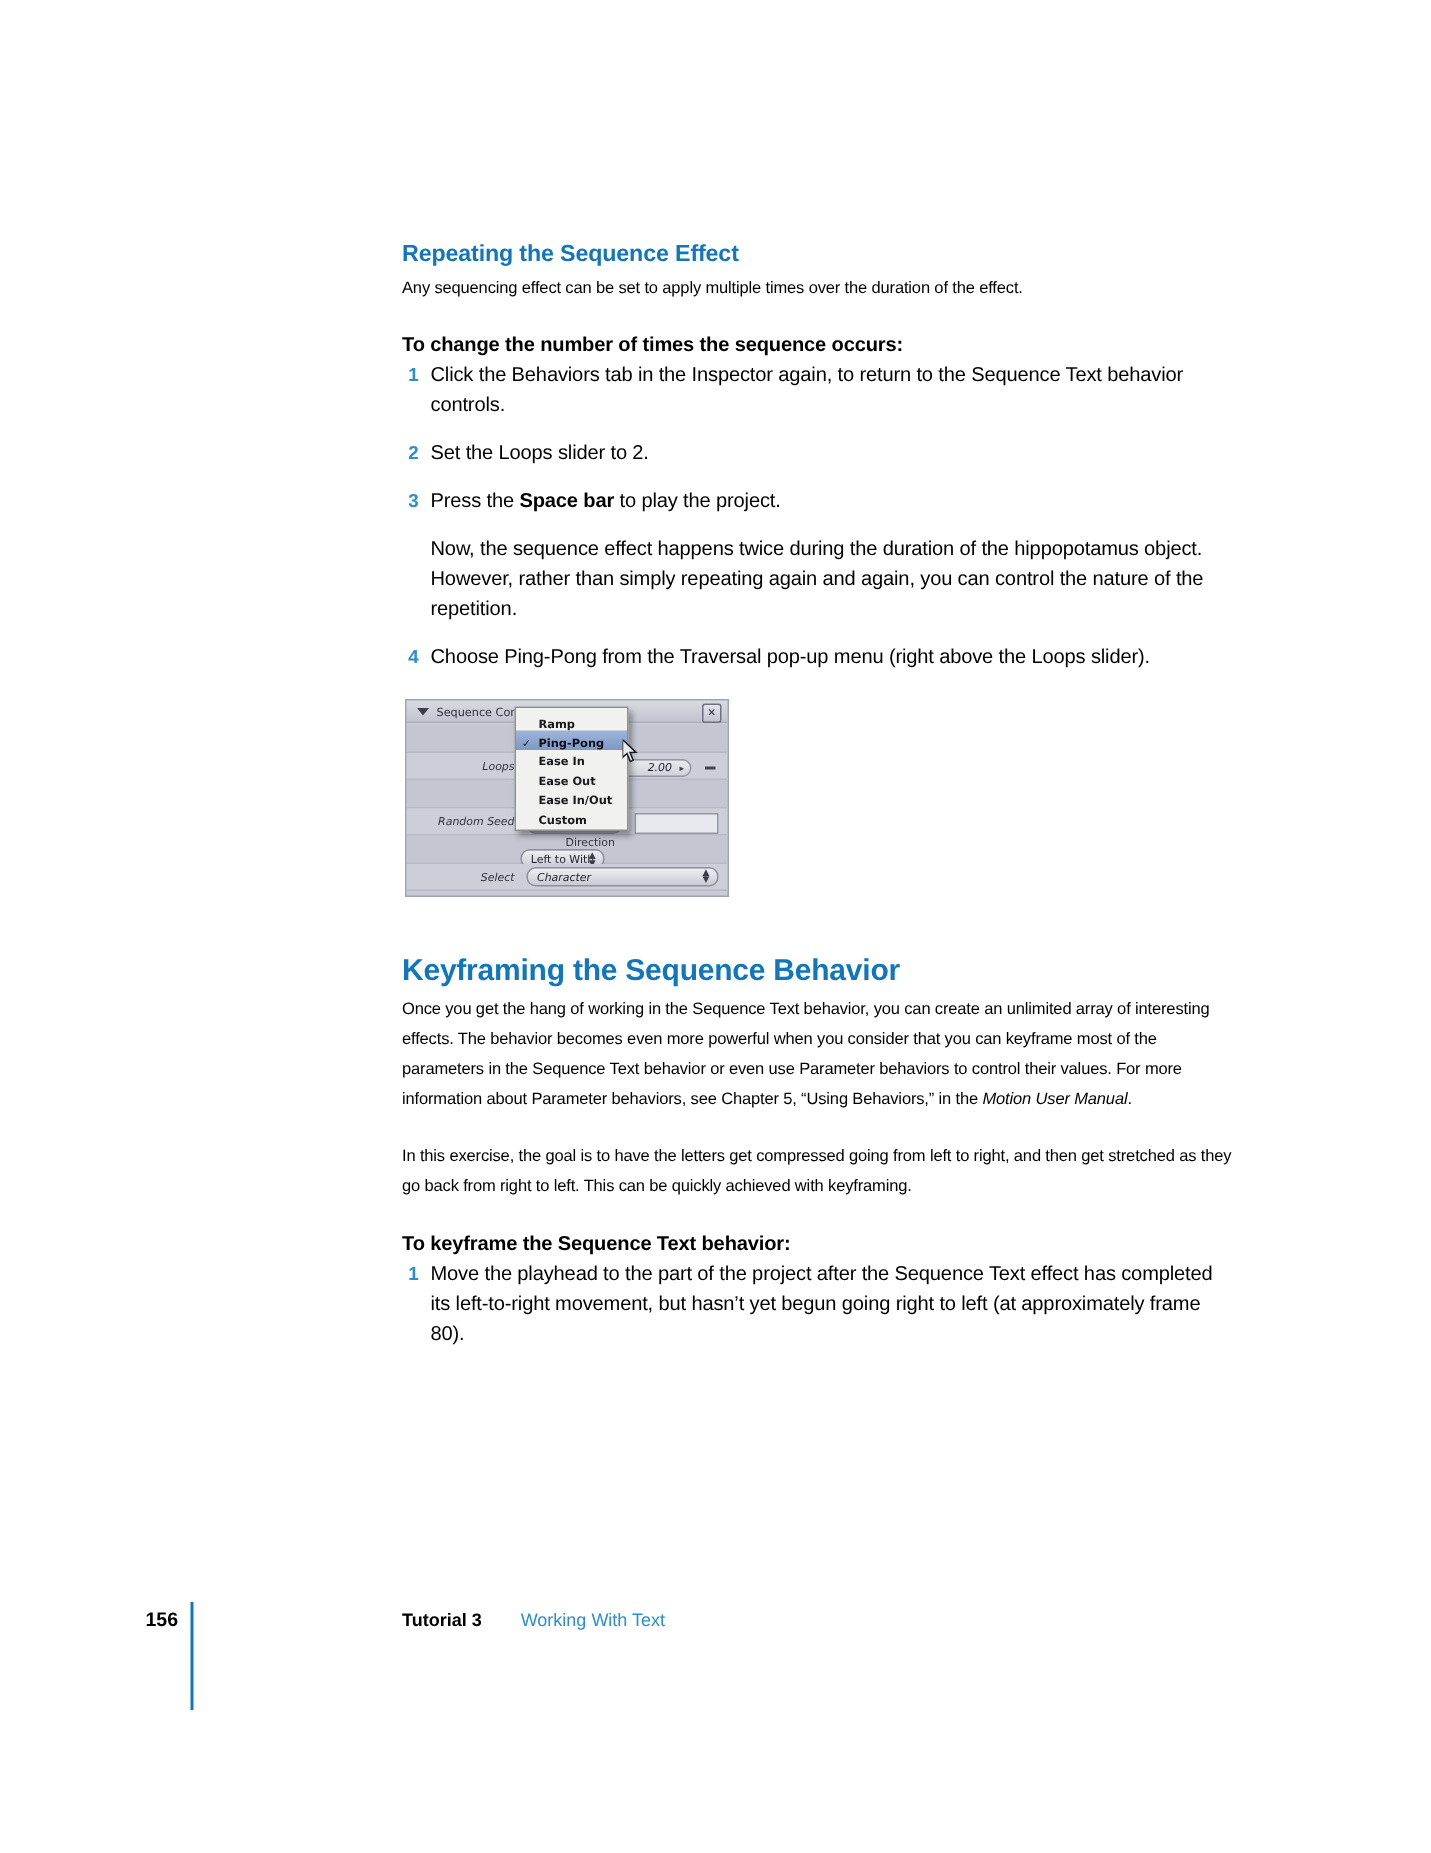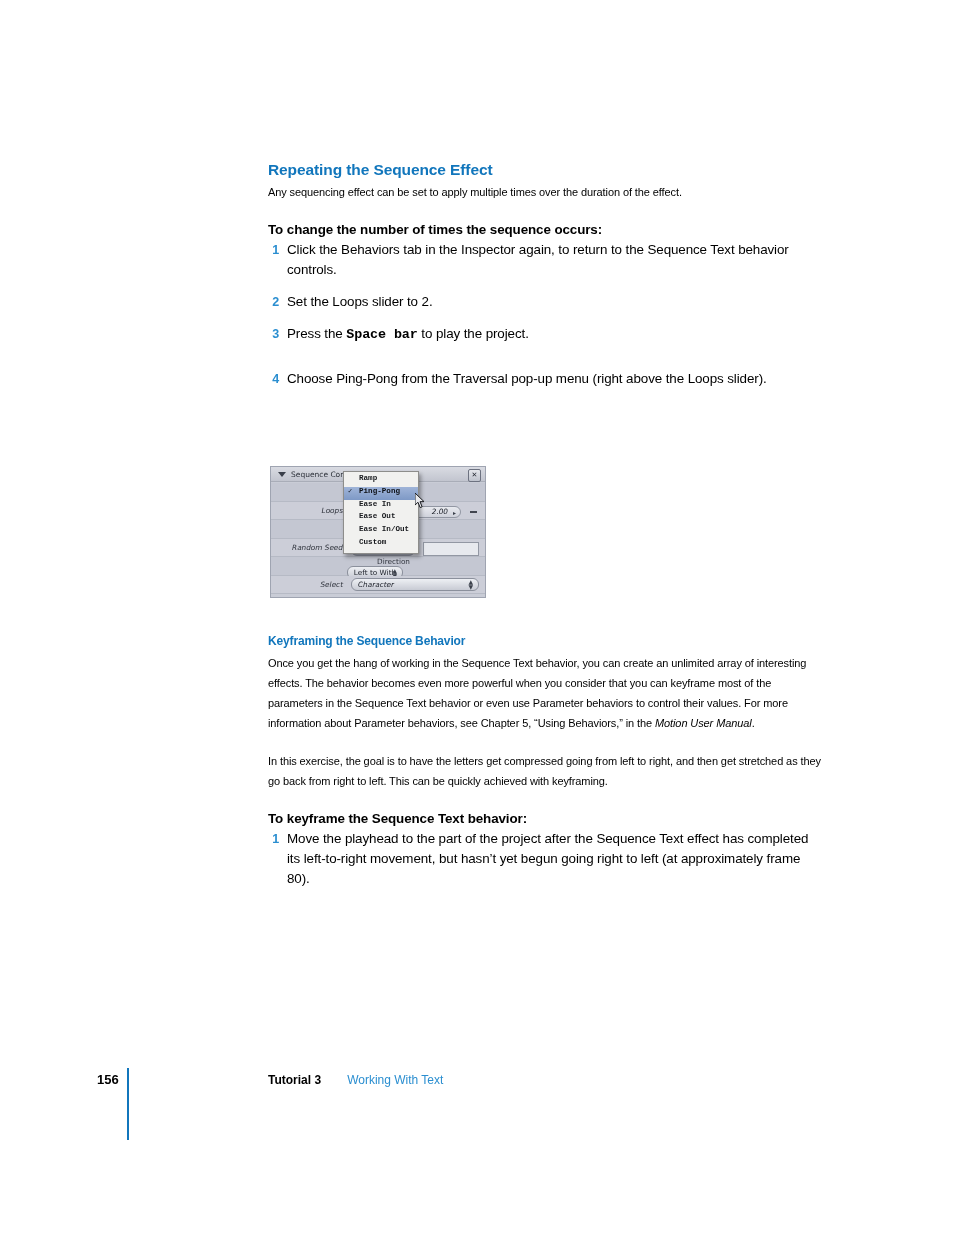--- a/index.html
+++ b/index.html
@@ -33,21 +33,21 @@
   .heading-1 {
     color: #1176bc;
     font-size: 15.5px;
     font-weight: bold;
     line-height: 1.25;
     margin: 0 0 3px 0;
     letter-spacing: -0.1px;
   }
   .heading-2 {
     color: #1176bc;
-    font-size: 12px;
+    font-size: 20px;
     font-weight: bold;
     line-height: 1.3;
     margin: 0 0 3px 0;
     letter-spacing: -0.15px;
   }
 
   p.body {
     font-size: 11px;
     line-height: 20px;
     margin: 0 0 0 0;
@@ -90,21 +90,21 @@
   }
   .step-spacer { height: 12px; }
   .sub-para {
     padding-left: 19px;
     font-size: 13.4px;
     line-height: 20px;
     letter-spacing: -0.1px;
     margin: 0;
   }
 
-  b.strong { font-weight: bold; font-family: Liberation Mono, monospace; }
+  b.strong { font-weight: bold; }
   i.em { font-style: italic; }
 
   
   .figure {
     position: absolute;
     left: 270px;
     top: 466px;
     width: 216px;
     height: 132px;
   }
@@ -291,28 +291,27 @@
     background: #f1f1ef;
     border: 1px solid #8d8d8b;
     box-shadow: 2px 3px 4px rgba(0,0,0,0.35);
     z-index: 20;
     padding: 2px 0;
     box-sizing: border-box;
   }
   .menu-item {
     height: 12.8px;
     display: flex;
-    align-items: flex-start;
+    align-items: flex-end;
     font-size: 7.6px;
     font-weight: bold;
     color: #16181c;
     padding-left: 15px;
     position: relative;
     white-space: nowrap;
-    font-family: Liberation Mono, monospace;
   }
   .menu-item.selected {
     background: linear-gradient(#9fb4d8, #7e99c6);
     color: #0c0f14;
   }
   .menu-item .check {
     position: absolute;
     left: 4px;
     font-size: 7px;
     font-weight: bold;
@@ -390,20 +389,23 @@
       <li class="step">
         <span class="num">2</span>
         <span>Set the Loops slider to 2.</span>
       </li>
       <li class="step-spacer"></li>
       <li class="step">
         <span class="num">3</span>
         <span>Press the </span><b class="strong">Space bar</b><span> to play the project.</span>
       </li>
       <li class="step-spacer"></li>
+      <li>
+        <p class="sub-para">Now, the sequence effect happens twice during the duration of the hippopotamus object. However, rather than simply repeating again and again, you can control the nature of the repetition.</p>
+      </li>
       <li class="step-spacer"></li>
       <li class="step">
         <span class="num">4</span>
         <span>Choose Ping-Pong from the Traversal pop-up menu (right above the Loops slider).</span>
       </li>
     </ol>
   </div>
 
   <div class="figure">
     <div class="inspector">

